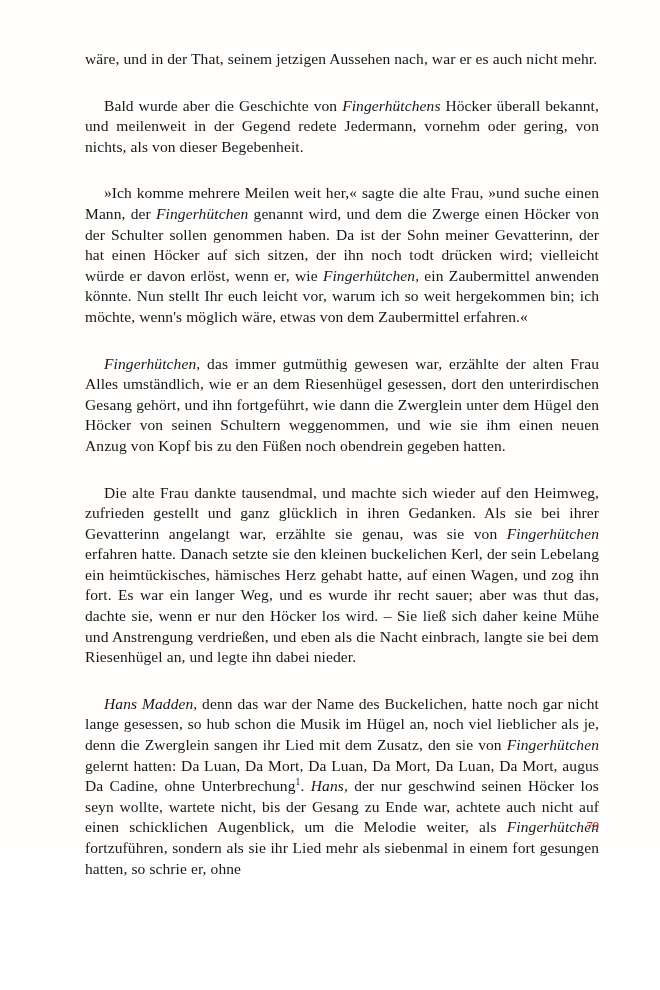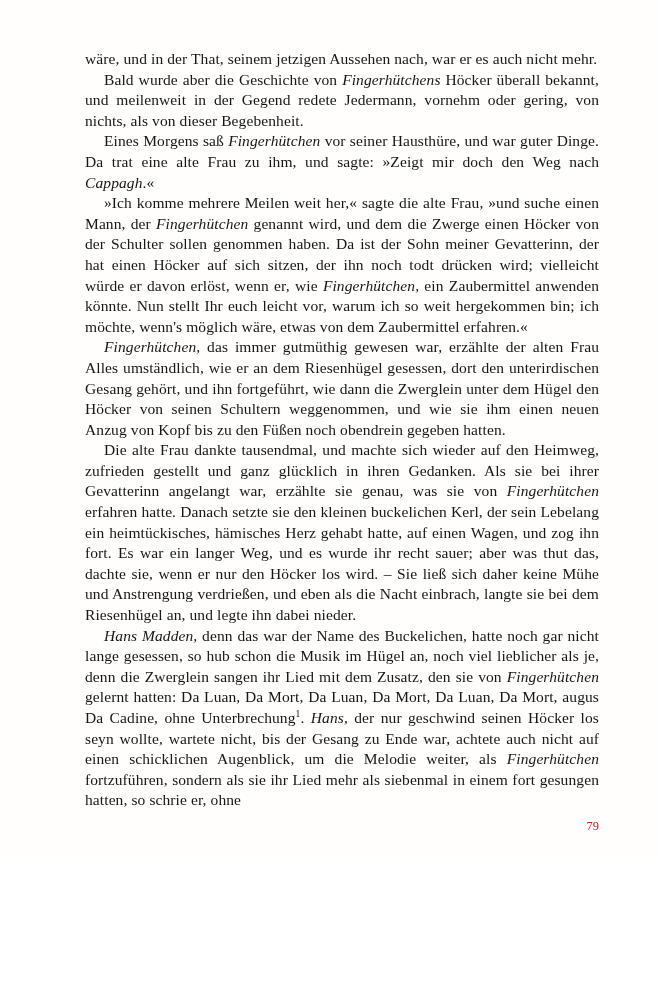--- a/index.html
+++ b/index.html
@@ -29,20 +29,21 @@
     line-height: 20.6px;
     text-align: justify;
     letter-spacing: 0.1px;
   }
   p.para {
     margin: 0;
     padding: 0;
   }
   p.para.indent {
     text-indent: 19px;
+    margin-top: 26px;
   }
   em {
     font-style: italic;
   }
   sup.fn {
     font-size: 0.62em;
     line-height: 0;
     vertical-align: super;
   }
   .page-number {
@@ -53,20 +54,19 @@
     color: #b91c1c;
   }
 </style>
 </head>
 <body>
 
 <div class="book-page">
   <div class="text-block">
       <p class="para"><span>wäre, und in der That, seinem jetzigen Aussehen nach, war er es auch nicht mehr.</span></p>
       <p class="para indent"><span>Bald wurde aber die Geschichte von </span><em>Fingerhütchens</em><span> Höcker überall bekannt, und meilenweit in der Gegend redete Jedermann, vornehm oder gering, von nichts, als von dieser Begebenheit.</span></p>
-      <p class="para indent"><span>Eines Morgens saß </span><em>Fingerhütchen</em><span> vor seiner Hausthüre, und war guter Dinge. Da trat eine alte Frau zu ihm, und sagte: »Zeigt mir doch den Weg nach </span><em>Cappagh</em><span>.«</span></p>
       <p class="para indent"><span>»Ich komme mehrere Meilen weit her,« sagte die alte Frau, »und suche einen Mann, der </span><em>Fingerhütchen</em><span> genannt wird, und dem die Zwerge einen Höcker von der Schulter sollen genommen haben. Da ist der Sohn meiner Gevatterinn, der hat einen Höcker auf sich sitzen, der ihn noch todt drücken wird; vielleicht würde er davon erlöst, wenn er, wie </span><em>Fingerhütchen,</em><span> ein Zaubermittel anwenden könnte. Nun stellt Ihr euch leicht vor, warum ich so weit hergekommen bin; ich möchte, wenn's möglich wäre, etwas von dem Zaubermittel erfahren.«</span></p>
       <p class="para indent"><em>Fingerhütchen,</em><span> das immer gutmüthig gewesen war, erzählte der alten Frau Alles umständlich, wie er an dem Riesenhügel gesessen, dort den unterirdischen Gesang gehört, und ihn fortgeführt, wie dann die Zwerglein unter dem Hügel den Höcker von seinen Schultern weggenommen, und wie sie ihm einen neuen Anzug von Kopf bis zu den Füßen noch obendrein gegeben hatten.</span></p>
       <p class="para indent"><span>Die alte Frau dankte tausendmal, und machte sich wieder auf den Heimweg, zufrieden gestellt und ganz glücklich in ihren Gedanken. Als sie bei ihrer Gevatterinn angelangt war, erzählte sie genau, was sie von </span><em>Fingerhütchen</em><span> erfahren hatte. Danach setzte sie den kleinen buckelichen Kerl, der sein Lebelang ein heimtückisches, hämisches Herz gehabt hatte, auf einen Wagen, und zog ihn fort. Es war ein langer Weg, und es wurde ihr recht sauer; aber was thut das, dachte sie, wenn er nur den Höcker los wird. – Sie ließ sich daher keine Mühe und Anstrengung verdrießen, und eben als die Nacht einbrach, langte sie bei dem Riesenhügel an, und legte ihn dabei nieder.</span></p>
       <p class="para indent"><em>Hans Madden,</em><span> denn das war der Name des Buckelichen, hatte noch gar nicht lange gesessen, so hub schon die Musik im Hügel an, noch viel lieblicher als je, denn die Zwerglein sangen ihr Lied mit dem Zusatz, den sie von </span><em>Fingerhütchen</em><span> gelernt hatten: Da Luan, Da Mort, Da Luan, Da Mort, Da Luan, Da Mort, augus Da Cadine, ohne Unterbrechung</span><sup class="fn">1</sup><span>. </span><em>Hans,</em><span> der nur geschwind seinen Höcker los seyn wollte, wartete nicht, bis der Gesang zu Ende war, achtete auch nicht auf einen schicklichen Augenblick, um die Melodie weiter, als </span><em>Fingerhütchen</em><span> fortzuführen, sondern als sie ihr Lied mehr als siebenmal in einem fort gesungen hatten, so schrie er, ohne</span></p>
     </div>
   <div class="page-number">79</div>
 </div>
 
 </body></html>

